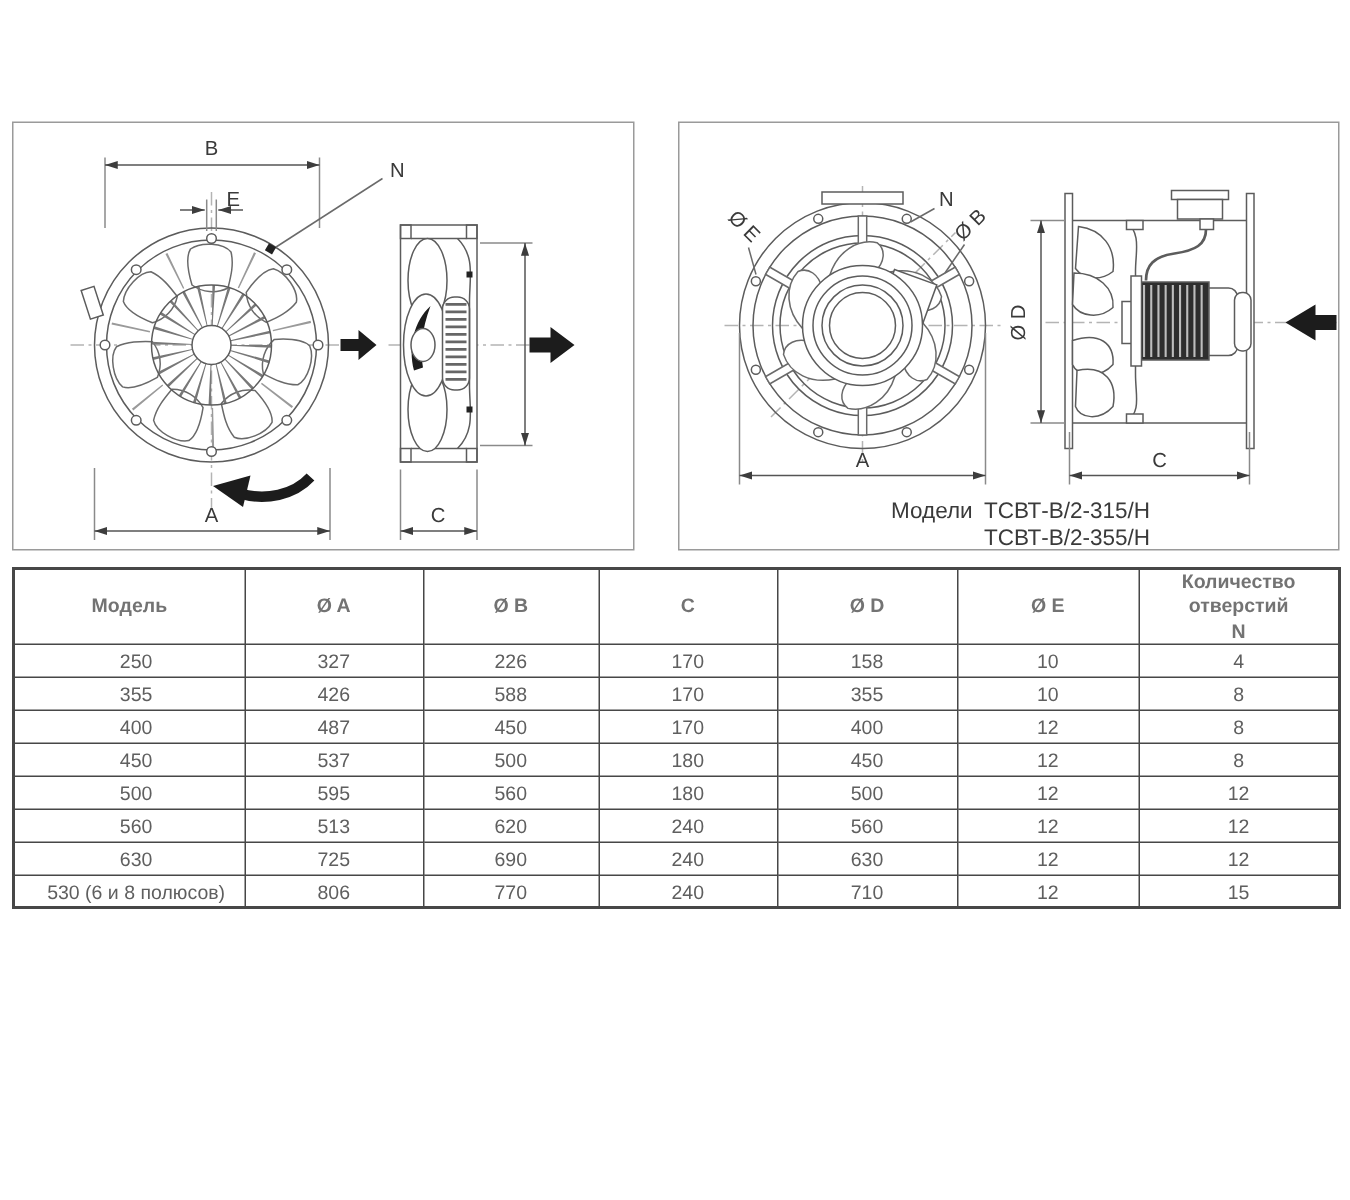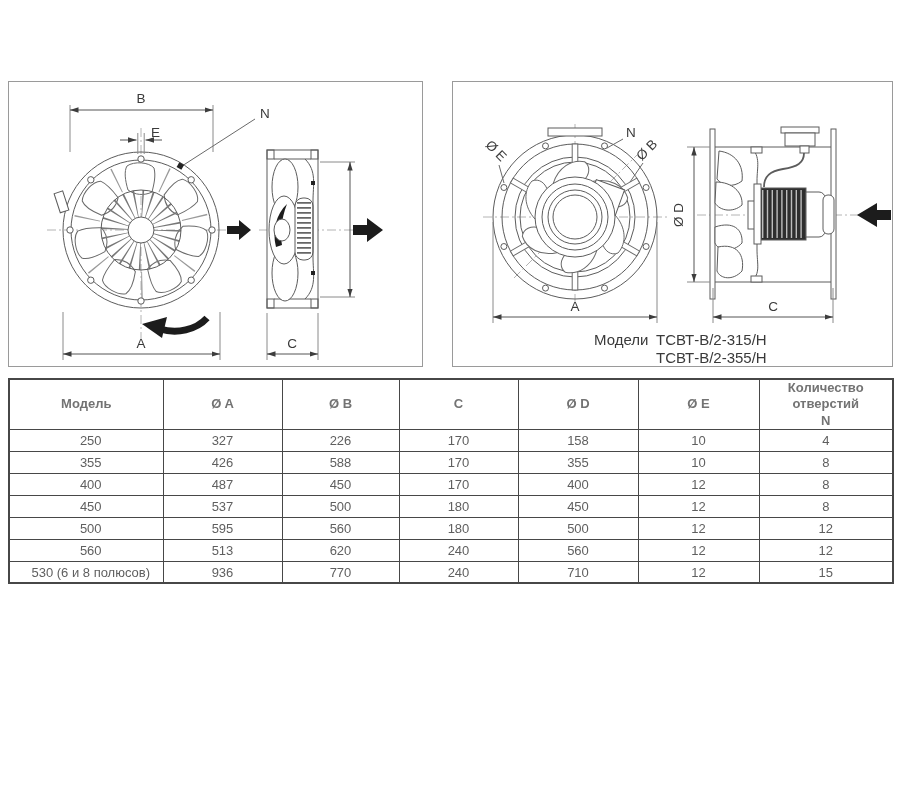--- a/index.html
+++ b/index.html
@@ -335,22 +335,31 @@
       <tr>
         <td class="model">560</td>
         <td>513</td>
         <td>620</td>
         <td>240</td>
         <td>560</td>
         <td>12</td>
         <td>12</td>
       </tr>
       <tr>
+        <td class="model">630</td>
+        <td>725</td>
+        <td>690</td>
+        <td>240</td>
+        <td>630</td>
+        <td>12</td>
+        <td>12</td>
+      </tr>
+      <tr>
         <td class="model">530 (6 и 8 полюсов)</td>
-        <td>936</td>
+        <td>806</td>
         <td>770</td>
         <td>240</td>
         <td>710</td>
         <td>12</td>
         <td>15</td>
       </tr>
     </tbody>
   </table>
 
 </div>

